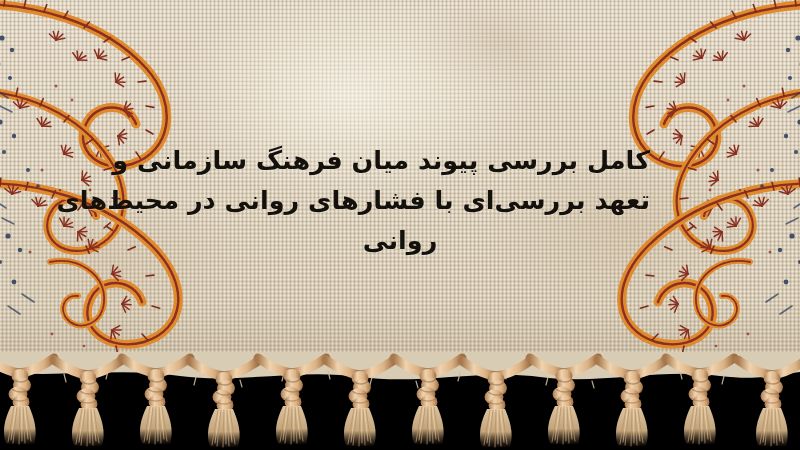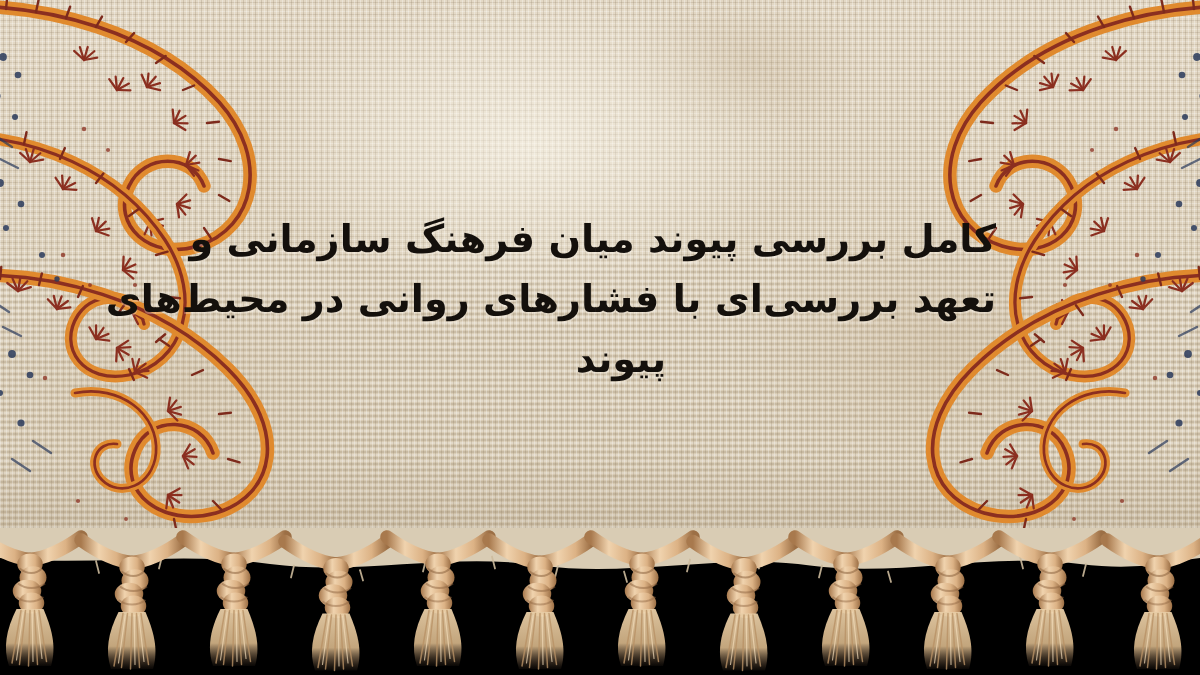--- a/index.html
+++ b/index.html
@@ -44,21 +44,21 @@
     pointer-events:none;
   }
 
   
   .orn{position:absolute;top:-6px;width:250px;height:380px;pointer-events:none;}
   .orn.left{left:-6px;}
   .orn.right{right:-6px;transform:scaleX(-1);}
 
   
   .title-wrap{
-    position:absolute;left:164px;top:140px;width:500px;
+    position:absolute;left:150px;top:140px;width:500px;
     text-align:center;
   }
   .title-line{
     color:#14100c;
     font-size:25.5px;
     font-weight:700;
     line-height:40px;
     letter-spacing:0;
     white-space:nowrap;
     text-shadow:0 1px 0 rgba(255,250,240,.30);
@@ -343,21 +343,21 @@
           <circle cx="36" cy="258" r="1.5"></circle>
         <circle cx="58" cy="340" r="1.4"></circle>
           <circle cx="90" cy="352" r="1.3"></circle>
       </g>
     </g>
   </svg>
 
   <div class="title-wrap">
     <div class="title-line">کامل بررسی پیوند میان فرهنگ سازمانی و</div>
     <div class="title-line">تعهد بررسی‌ای با فشارهای روانی در محیط‌های</div>
-    <div class="title-line">پیوند</div>
+    <div class="title-line">روانی</div>
   </div>
 
   <div class="fringe-zone">
     <div class="selvedge"></div>
     <svg class="fringe-svg" viewBox="0 0 800 98" preserveAspectRatio="none">
       <defs>
         <linearGradient id="cordg" x1="0" y1="0" x2="1" y2="0">
           <stop offset="0%" stop-color="#a8794d"></stop>
           <stop offset="35%" stop-color="#f0d3ae"></stop>
           <stop offset="70%" stop-color="#dcb285"></stop>

